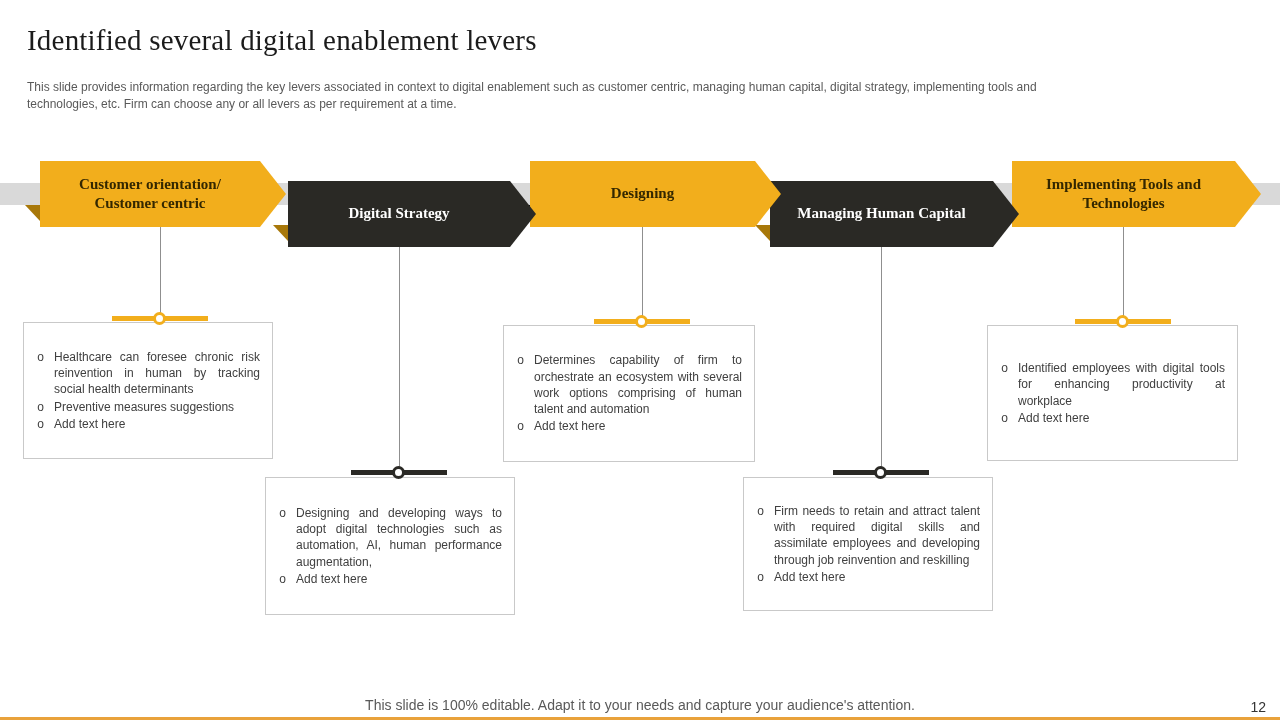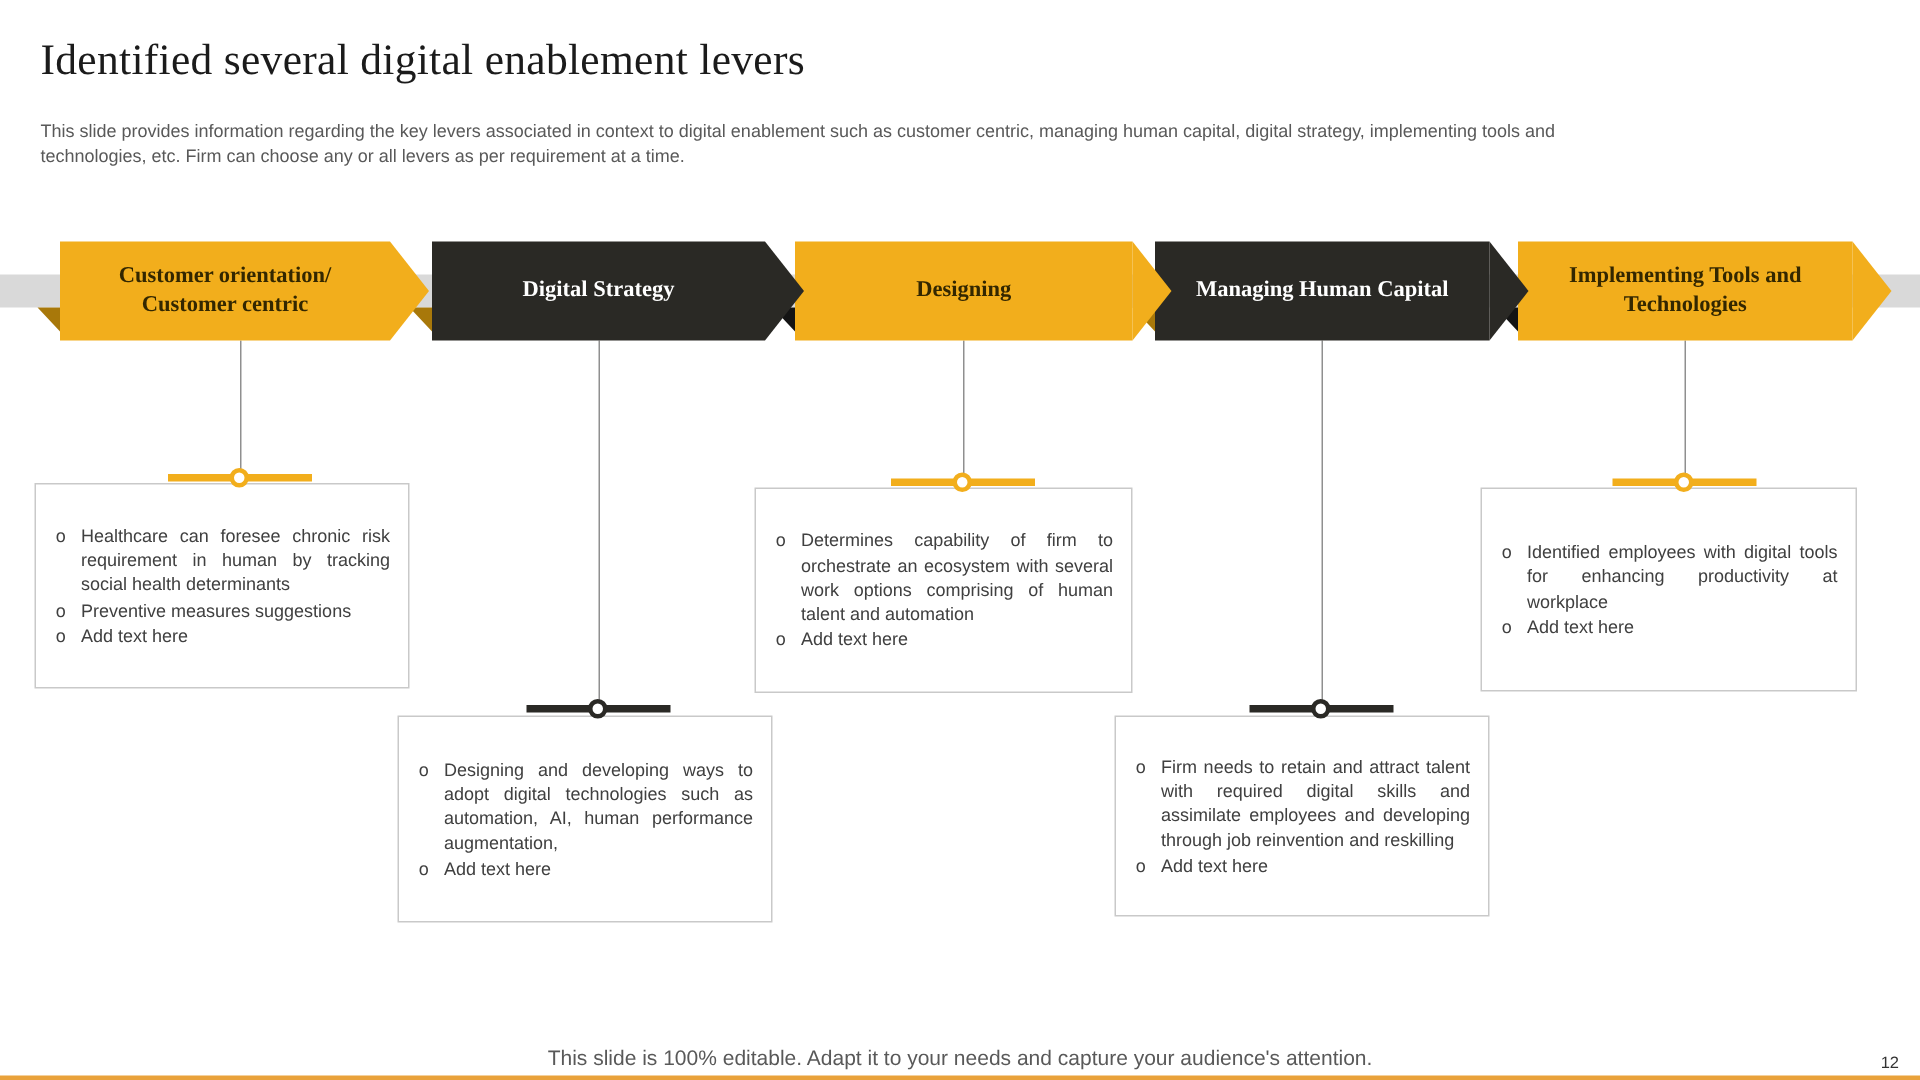--- a/index.html
+++ b/index.html
@@ -19,21 +19,21 @@
   .band{
     position:absolute;left:0;top:183px;width:1280px;height:22px;background:#d9d9d9;z-index:1;
   }
   .lever{
     position:absolute;top:161px;height:66px;box-sizing:border-box;
     display:flex;align-items:center;justify-content:center;text-align:center;
     font-family:"Liberation Serif",serif;font-weight:bold;font-size:15px;line-height:1.3;
     padding:0 16px;
   }
   .lever.yellow{background:#F2AE1C;color:#332700;}
-  .lever.dark{background:#2A2925;color:#ffffff;}
+  .lever.dark{background:#2A2925;color:#ffffff;margin-top:20px;}
   .arrow{
     position:absolute;right:-26px;top:0;width:0;height:0;
     border-top:33px solid transparent;border-bottom:33px solid transparent;
   }
   .yellow .arrow{border-left:26px solid #F2AE1C;}
   .dark .arrow{border-left:26px solid #2A2925;}
   .fold{
     position:absolute;left:-15px;top:44px;width:0;height:0;
     border-left:15px solid transparent;
   }
@@ -60,21 +60,21 @@
   .textbox li{
     display:flex;gap:9px;font-size:12px;line-height:1.36;color:#404040;margin:1px 0;
   }
   .bullet-o{flex:0 0 9px;text-align:center;color:#404040;}
   .bullet-text{flex:1;text-align:justify;}
   .footer{
     position:absolute;left:0;bottom:7px;width:100%;text-align:center;
     font-size:14px;color:#595959;
   }
   .page-number{
-    position:absolute;right:14px;bottom:5px;font-size:11px;color:#333333;
+    position:absolute;right:14px;bottom:5px;font-size:14px;color:#333333;
   }
   .bottom-strip{
     position:absolute;left:0;bottom:0;width:100%;height:3px;background:#E9A23B;
   }
 </style>
 </head>
 <body>
 
 <div class="slide">
 
@@ -130,21 +130,21 @@
   <div class="node-circle dark" style="left:874px;top:466px;"></div>
 
   <div class="connector" style="left:1123px;top:227px;height:91px;"></div>
   <div class="node-bar yellow" style="left:1075px;top:319px;"></div>
   <div class="node-circle yellow" style="left:1116px;top:315px;"></div>
 
   <div class="textbox" style="left:23px;top:322px;width:250px;height:137px;">
     <ul>
       <li>
         <span class="bullet-o">o</span>
-        <span class="bullet-text">Healthcare can foresee chronic risk requirement  in human by tracking social health determinants</span>
+        <span class="bullet-text">Healthcare can foresee chronic risk reinvention  in human by tracking social health determinants</span>
       </li>
       <li>
         <span class="bullet-o">o</span>
         <span class="bullet-text">Preventive  measures suggestions</span>
       </li>
       <li>
         <span class="bullet-o">o</span>
         <span class="bullet-text">Add text here</span>
       </li>
     </ul>

